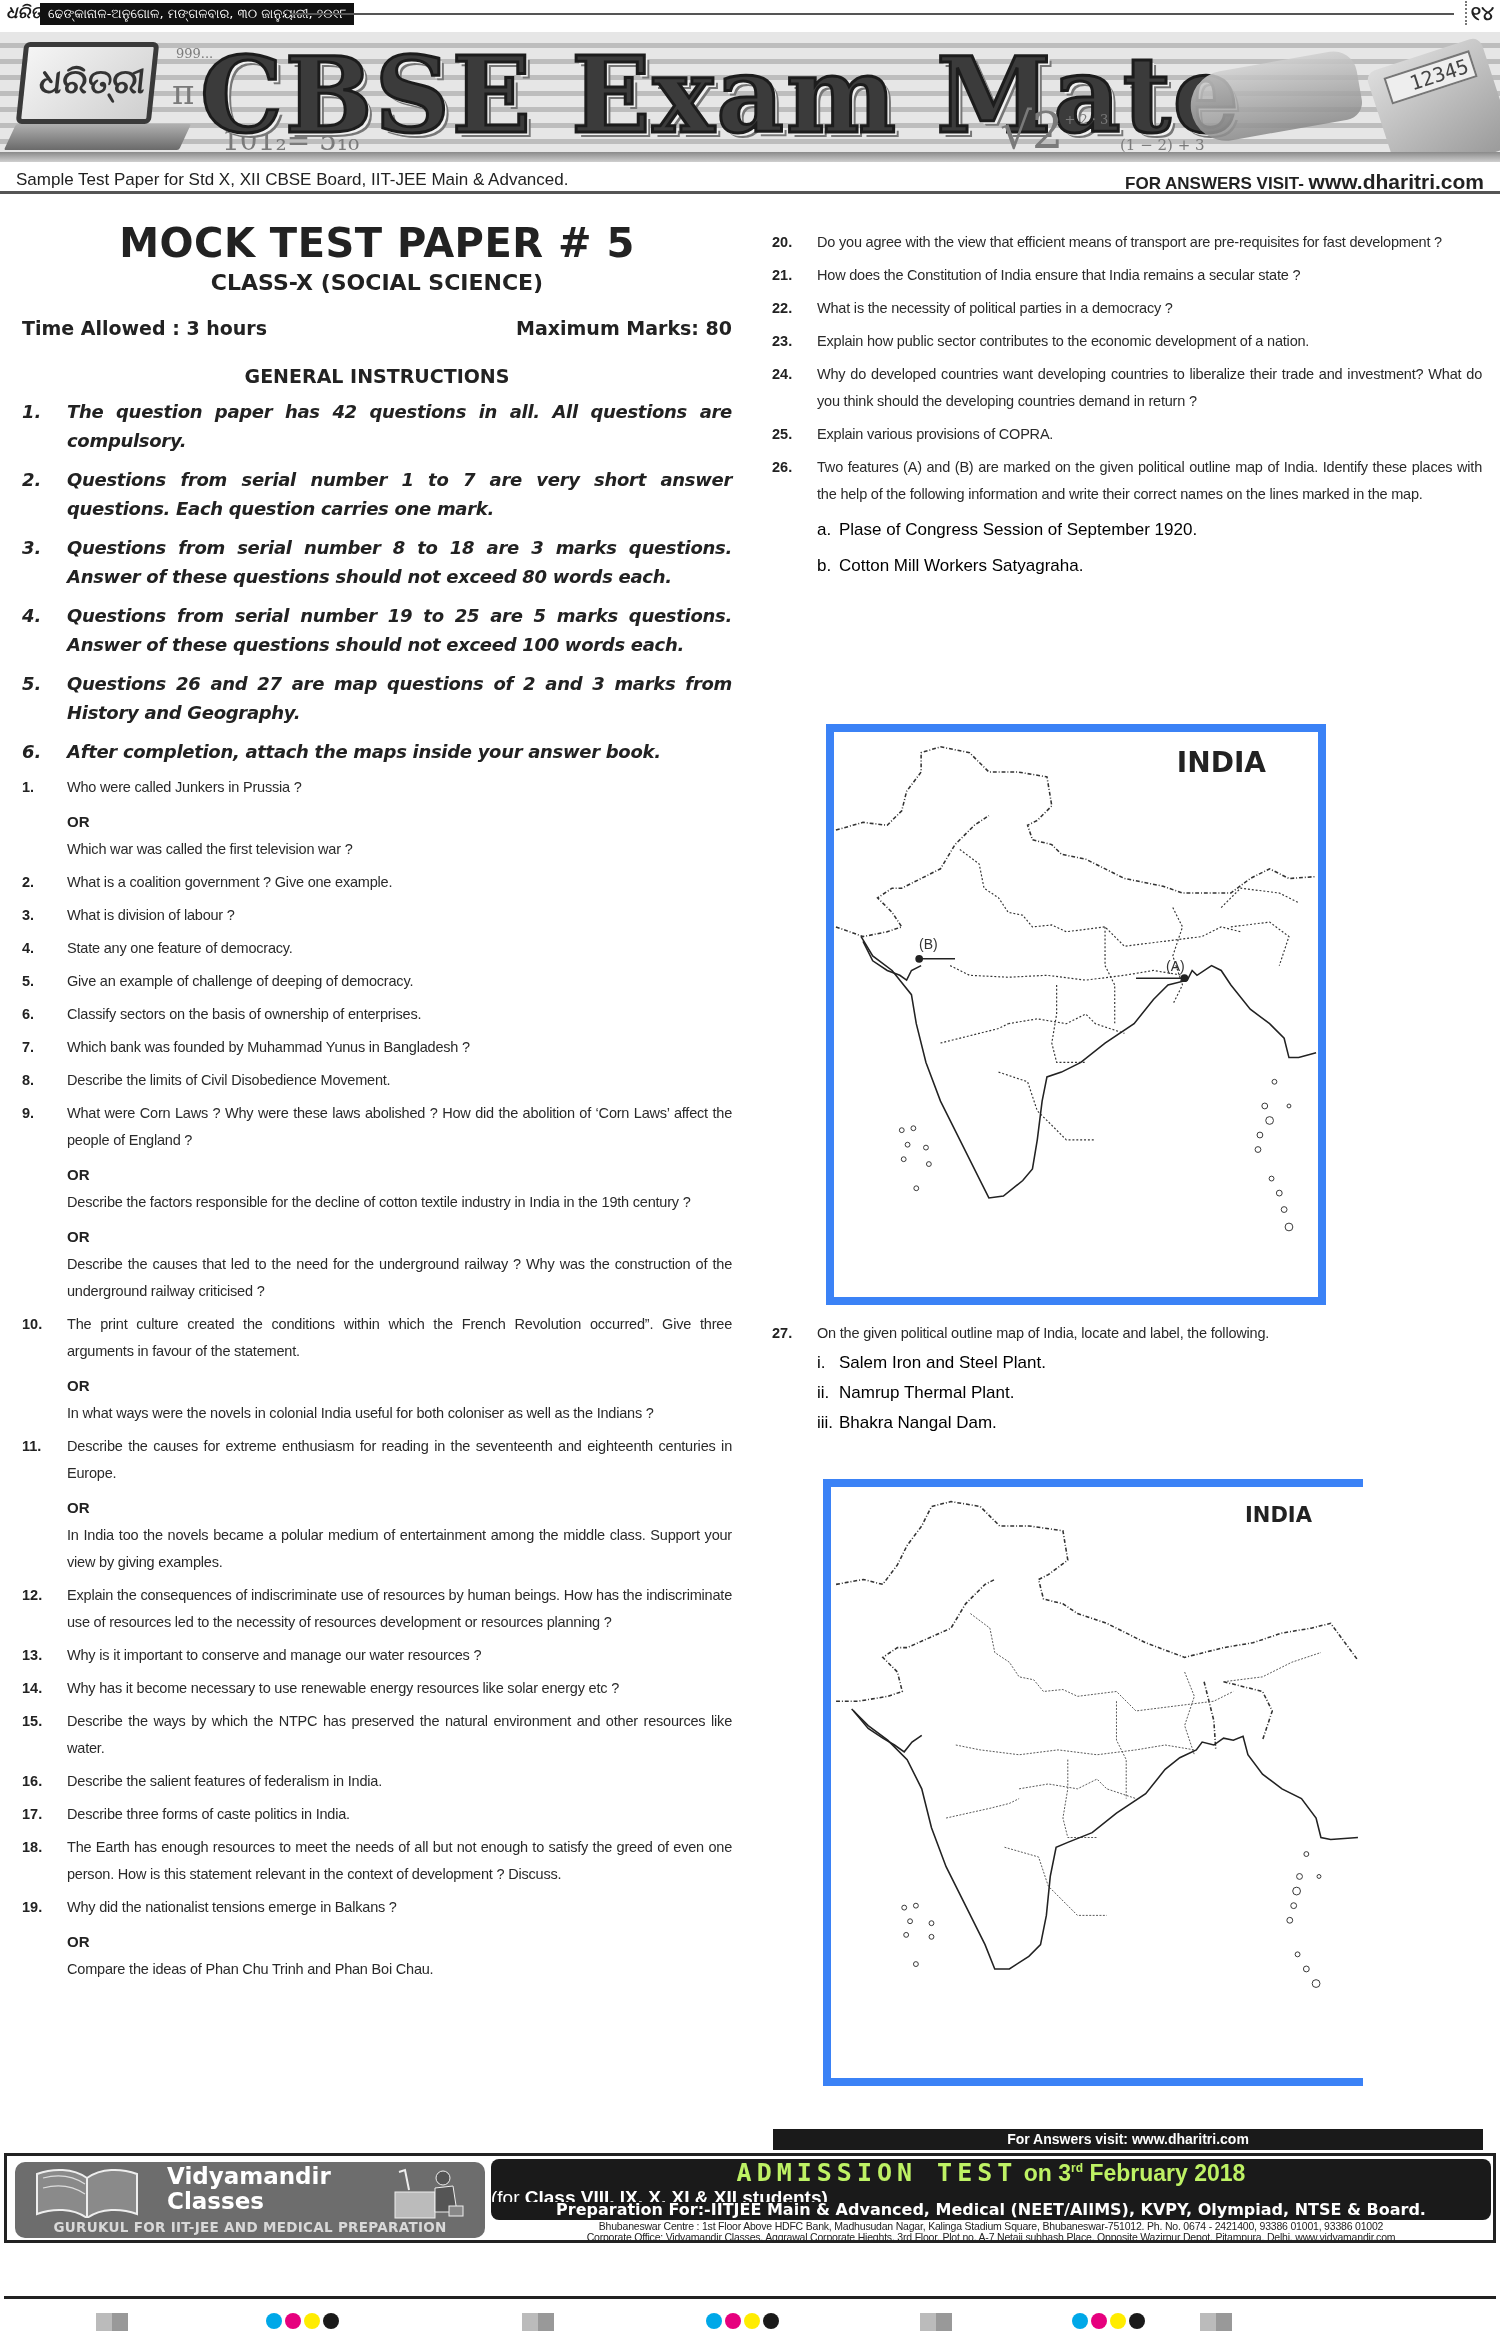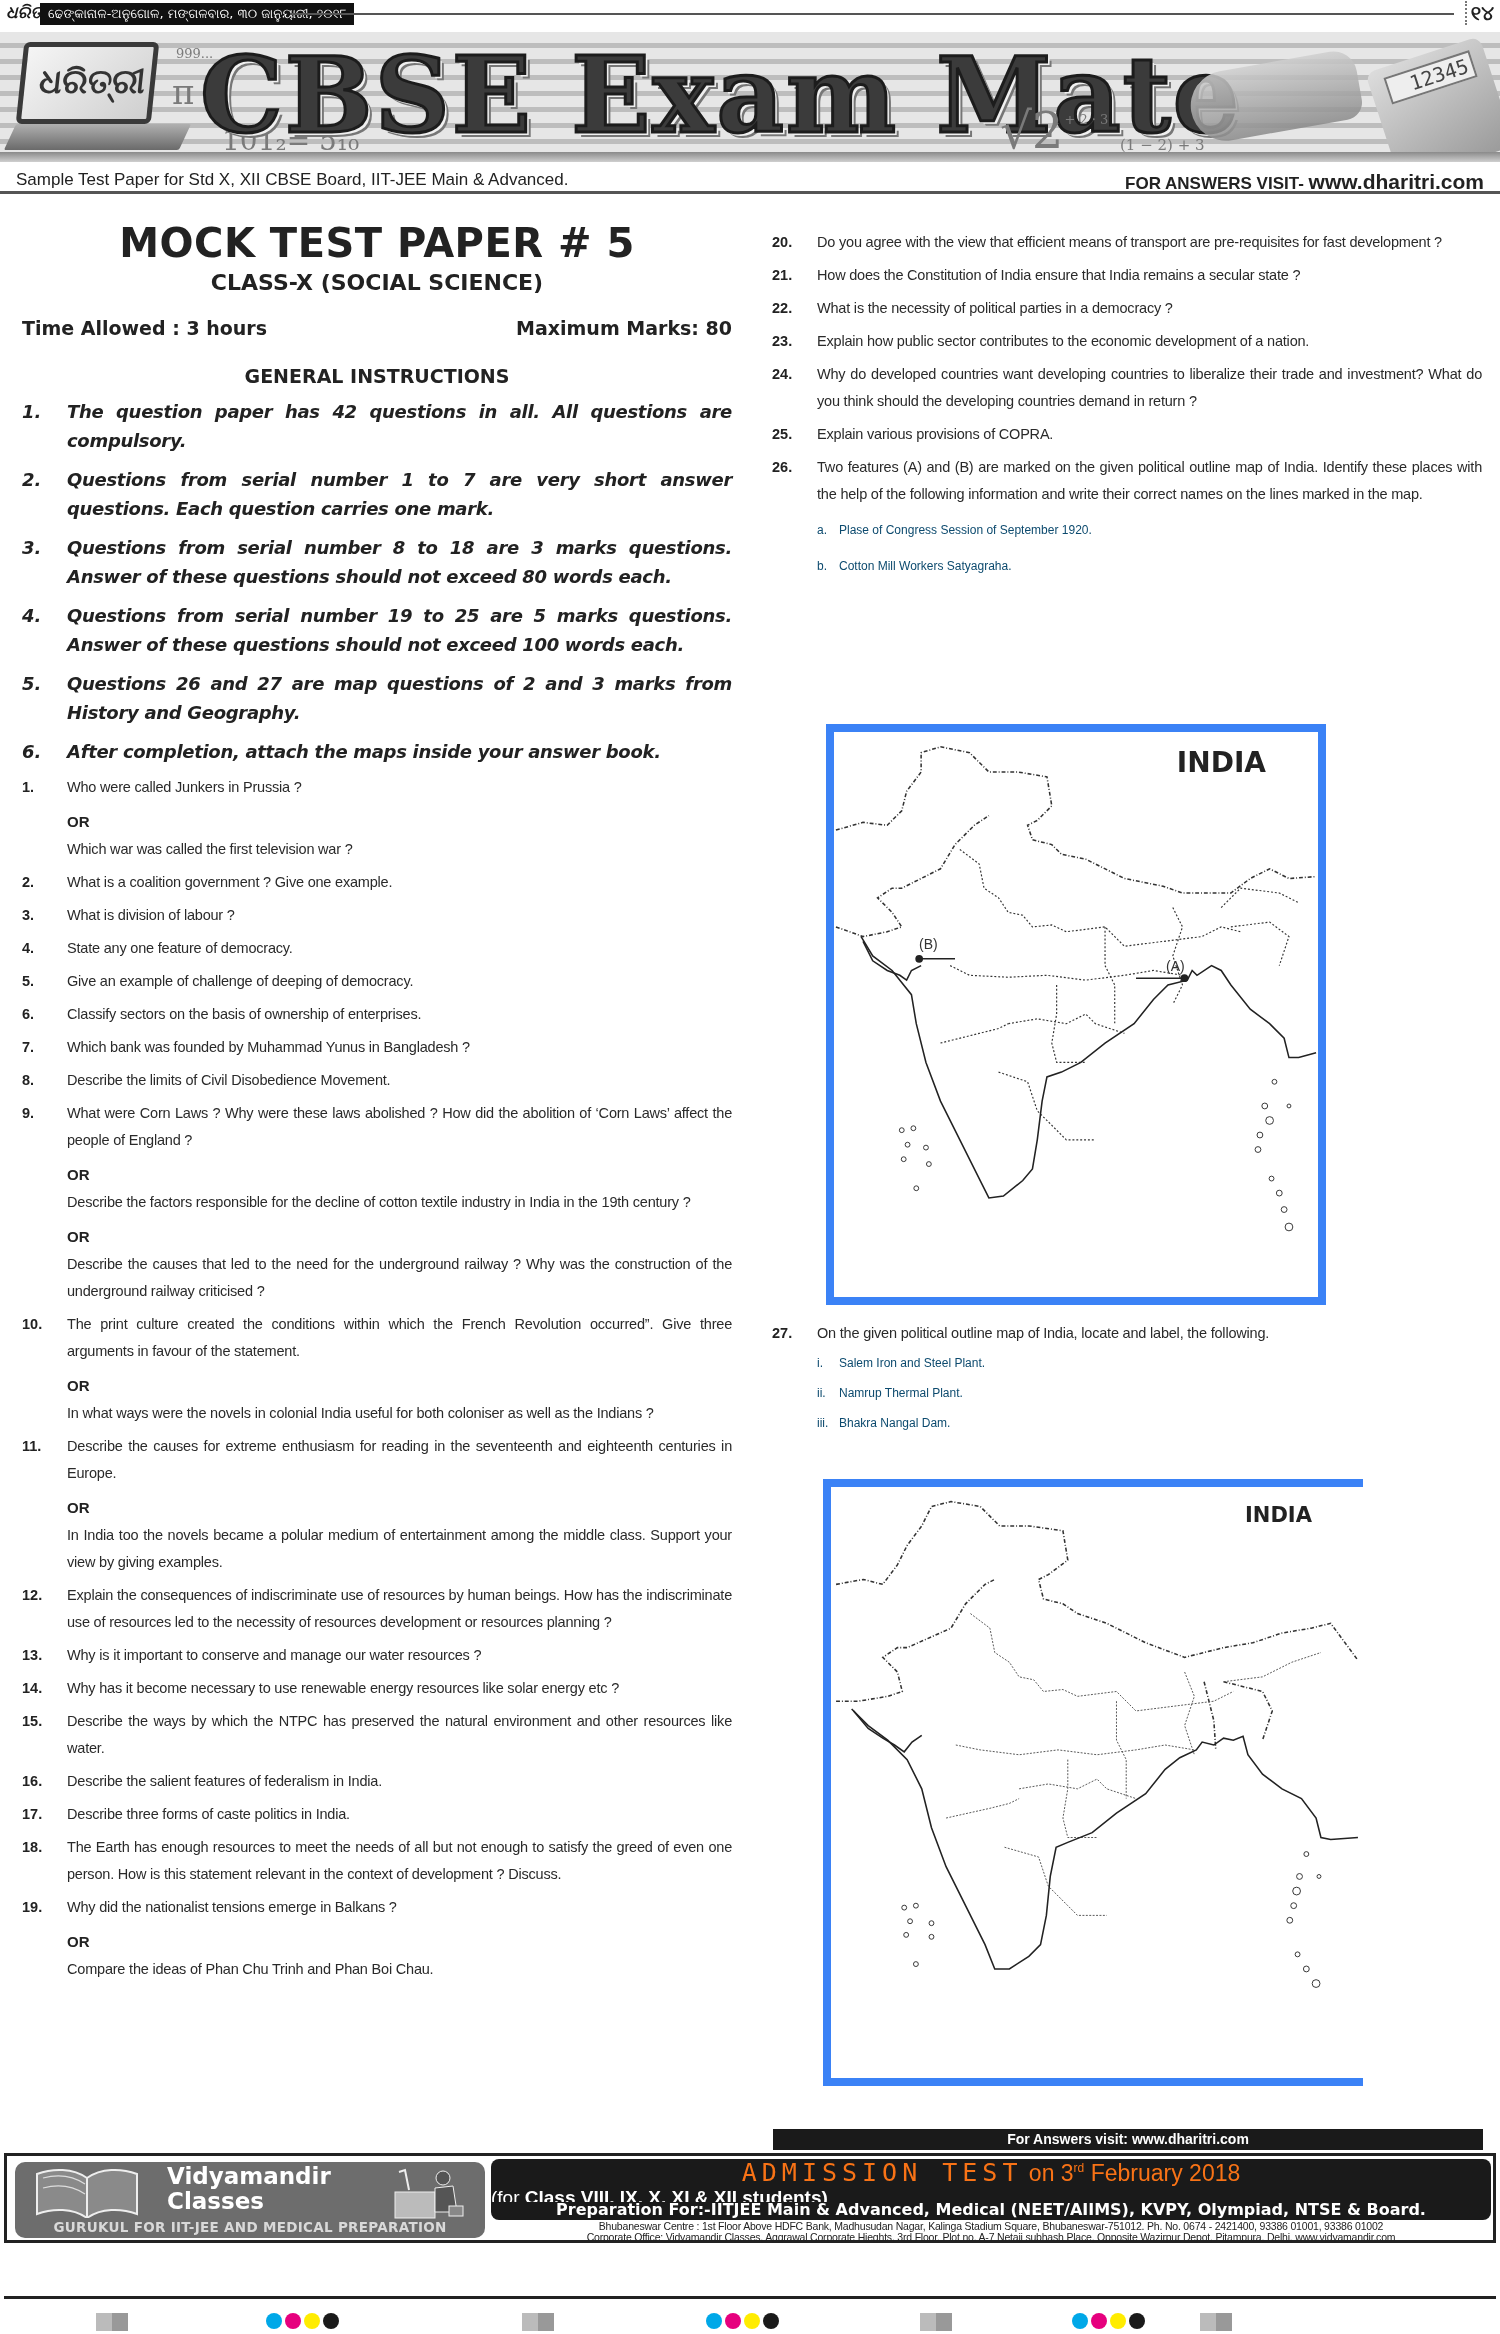--- a/index.html
+++ b/index.html
@@ -43,21 +43,21 @@
   .gi-title { text-align: center; font-family: "DejaVu Sans", sans-serif; font-weight: bold; font-size: 19px; color: #222; margin-top: 26px; }
   .instr { display: flex; margin-top: 10px; font-family: "DejaVu Sans", sans-serif; font-style: italic; font-weight: bold; font-size: 18px; line-height: 29px; color: #222; }
   .instr .n { width: 45px; flex: none; }
   .instr .t { text-align: justify; flex: 1; letter-spacing: -0.3px; }
 
   .q { display: flex; font-size: 14.5px; line-height: 27px; color: #2a2a2a; margin-top: 6px; }
   .q .n { width: 45px; flex: none; font-weight: bold; color: #222; }
   .q .t { flex: 1; text-align: justify; letter-spacing: -0.2px; }
   .or { text-align: left; font-weight: bold; font-size: 15px; color: #222; margin-top: 12px; margin-bottom: 6px; padding-left: 45px; }
   .cont { padding-left: 45px; font-size: 14.5px; line-height: 27px; color: #2a2a2a; text-align: justify; letter-spacing: -0.2px; }
-  .sub { padding-left: 45px; font-size: 12px; line-height: 28px; color: #0c4a6e; margin-top: 2px; }
+  .sub { padding-left: 45px; font-size: 17px; line-height: 28px; color: #000000; margin-top: 2px; }
   .sub .m { display: inline-block; width: 22px; }
 
   .map { position: absolute; border: 8px solid #3b82f6; background: #fff; }
   .map svg { position: absolute; left: 0; top: 0; width: 100%; height: 100%; }
   .map-title { position: absolute; font-family: "DejaVu Sans", sans-serif; font-weight: bold; color: #222; }
   .map1 { left: 826px; top: 724px; width: 500px; height: 581px; }
   .map1 .map-title { right: 52px; top: 14px; font-size: 28px; }
   .map2 { left: 823px; top: 1479px; width: 540px; height: 607px; border-right: none; }
   .map2 .map-title { left: 414px; top: 16px; font-size: 21px; }
   .marker-label { position:absolute; font-size: 14px; color: #333; }
@@ -65,21 +65,21 @@
   .answers-bar { position: absolute; left: 773px; top: 2129px; width: 710px; height: 21px; background: #1a1a1a; color: #fff; text-align: center; font-weight: bold; font-size: 14px; line-height: 21px; }
 
   
   .ad { position: absolute; left: 4px; top: 2153px; width: 1492px; height: 90px; border: 3px solid #222; background: #fff; }
   .ad-left { position: absolute; left: 8px; top: 6px; width: 470px; height: 76px; background: #6d6d6d; border-radius: 10px; }
   .book-icon { position: absolute; left: 18px; top: 6px; width: 108px; height: 50px; }
   .vm-name { position: absolute; left: 152px; top: 2px; color: #fff; font-family: "DejaVu Sans", sans-serif; font-weight: bold; font-size: 23px; line-height: 25px; }
   .desk-icon { position: absolute; left: 376px; top: 6px; width: 78px; height: 52px; }
   .vm-tag { position: absolute; left: 0; right: 0; bottom: 3px; text-align: center; color: #d9d9d9; font-family: "DejaVu Sans", sans-serif; font-weight: bold; font-size: 13.5px; letter-spacing: 0.3px; }
   .ad-right { position: absolute; left: 484px; top: 3px; width: 1000px; height: 56px; background: #1a1a1a; border-radius: 8px; }
-  .adm-title { position: absolute; left: 0; right: 0; top: -1px; text-align: center; color: #f97316; font-weight: normal; font-size: 23px; }
+  .adm-title { position: absolute; left: 0; right: 0; top: -1px; text-align: center; color: #bef264; font-weight: bold; font-size: 23px; }
   .adm-title .big { font-family: "DejaVu Sans Mono", monospace; font-size: 25px; letter-spacing: 5px; }
   .adm-title sup { font-size: 12px; }
   .adm-class { position: absolute; left: 0; right: 0; top: 28px; text-align: left; color: #fff; font-size: 19px; font-weight: bold; }
   .adm-class .light { font-weight: normal; }
   .adm-prep-wrap { position:absolute; left: 484px; top: 46px; width: 1000px; height: 18px; background:#1a1a1a; border-radius: 0 0 8px 8px; }
   .adm-prep-text { position:absolute; left:0; right:0; top:-2px; text-align:center; color:#fff; font-family:"DejaVu Sans",sans-serif; font-weight:bold; font-size:16px; }
   .addr { position: absolute; left: 484px; width: 1000px; text-align: center; font-size: 10.5px; color: #222; letter-spacing: -0.2px; }
   .addr1 { top: 64px; }
   .addr2 { top: 75px; }
 

